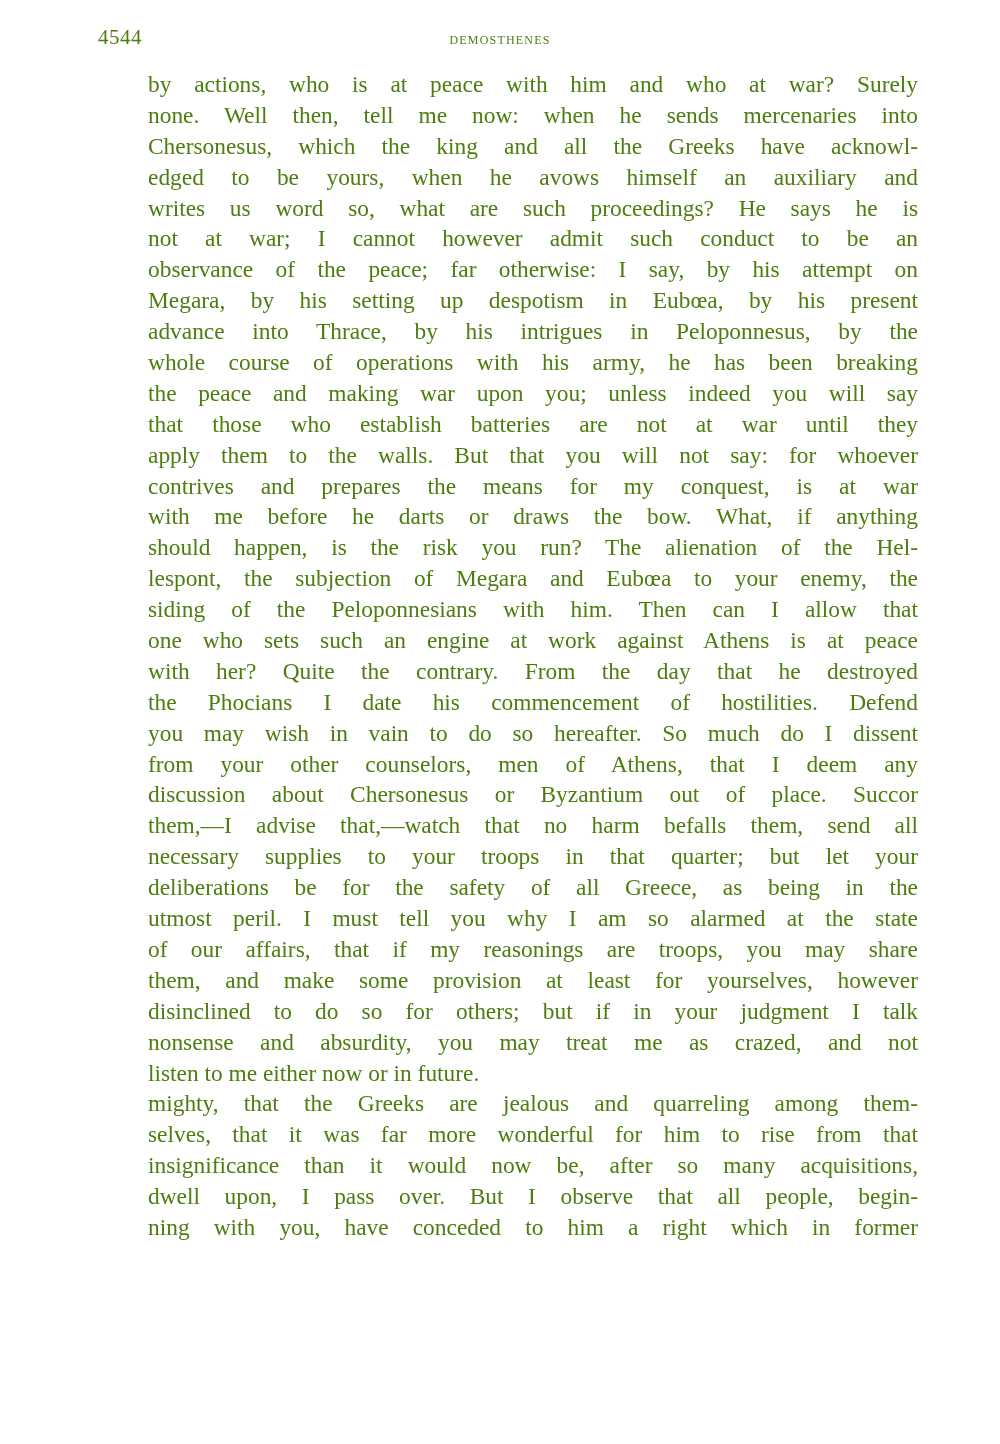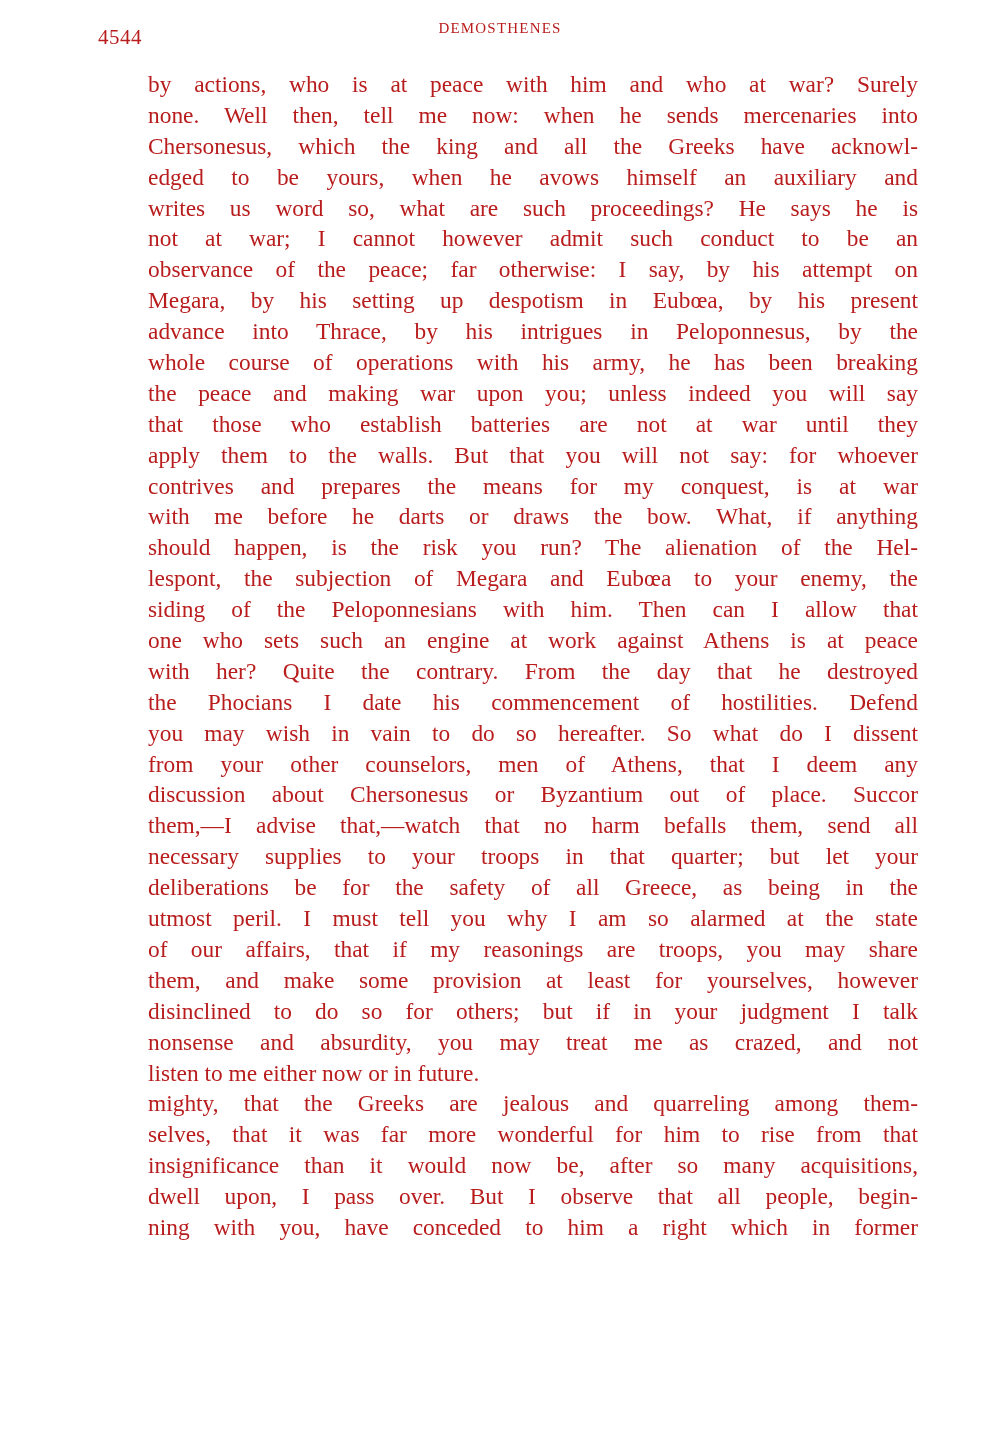--- a/index.html
+++ b/index.html
@@ -1,19 +1,19 @@
 <!DOCTYPE html>
 <html><head>
 <meta charset="utf-8">
 <style>
   html, body { margin: 0; padding: 0; background: #ffffff; }
   body { width: 1000px; height: 1444px; position: relative; overflow: hidden; }
-  .page { position: absolute; left: 0; top: 0; width: 1000px; height: 1444px; background: #ffffff; color: #b91c1c; font-family: "Liberation Serif", "DejaVu Serif", serif; }
+  .page { position: absolute; left: 0; top: 0; width: 1000px; height: 1444px; background: #ffffff; color: #4d7c0f; font-family: "Liberation Serif", "DejaVu Serif", serif; }
   .page-number { position: absolute; left: 98px; top: 25px; font-size: 21px; letter-spacing: 0.5px; }
-  .running-head { position: absolute; left: 0; width: 1000px; top: 20px; text-align: center; font-size: 15px; letter-spacing: 1.2px; }
+  .running-head { position: absolute; left: 0; width: 1000px; top: 33px; text-align: center; font-size: 12px; letter-spacing: 1.2px; }
   .body-text { position: absolute; left: 103px; top: 69px; width: 770px; font-size: 23.4px; line-height: 30.9px; }
   .line { display: block; width: 770px; height: 30.9px; white-space: nowrap; text-align: justify; text-align-last: justify; margin-left: 45px; }
   .line.last { text-align-last: left; }
   .line.indent { padding-left: 46px; width: 724px; }
 </style>
 </head>
 <body>
 
 <div class="page">
   <div class="page-number">4544</div>
@@ -34,21 +34,21 @@
         <span class="line">that those who establish batteries are not at war until they</span>
         <span class="line">apply them to the walls. But that you will not say: for whoever</span>
         <span class="line">contrives and prepares the means for my conquest, is at war</span>
         <span class="line">with me before he darts or draws the bow. What, if anything</span>
         <span class="line">should happen, is the risk you run? The alienation of the Hel-</span>
         <span class="line">lespont, the subjection of Megara and Eubœa to your enemy, the</span>
         <span class="line">siding of the Peloponnesians with him. Then can I allow that</span>
         <span class="line">one who sets such an engine at work against Athens is at peace</span>
         <span class="line">with her? Quite the contrary. From the day that he destroyed</span>
         <span class="line">the Phocians I date his commencement of hostilities. Defend</span>
-        <span class="line">you may wish in vain to do so hereafter. So what do I dissent</span>
+        <span class="line">you may wish in vain to do so hereafter. So much do I dissent</span>
         <span class="line">from your other counselors, men of Athens, that I deem any</span>
         <span class="line">discussion about Chersonesus or Byzantium out of place. Succor</span>
         <span class="line">them,—I advise that,—watch that no harm befalls them, send all</span>
         <span class="line">necessary supplies to your troops in that quarter; but let your</span>
         <span class="line">deliberations be for the safety of all Greece, as being in the</span>
         <span class="line">utmost peril. I must tell you why I am so alarmed at the state</span>
         <span class="line">of our affairs, that if my reasonings are troops, you may share</span>
         <span class="line">them, and make some provision at least for yourselves, however</span>
         <span class="line">disinclined to do so for others; but if in your judgment I talk</span>
         <span class="line">nonsense and absurdity, you may treat me as crazed, and not</span>

